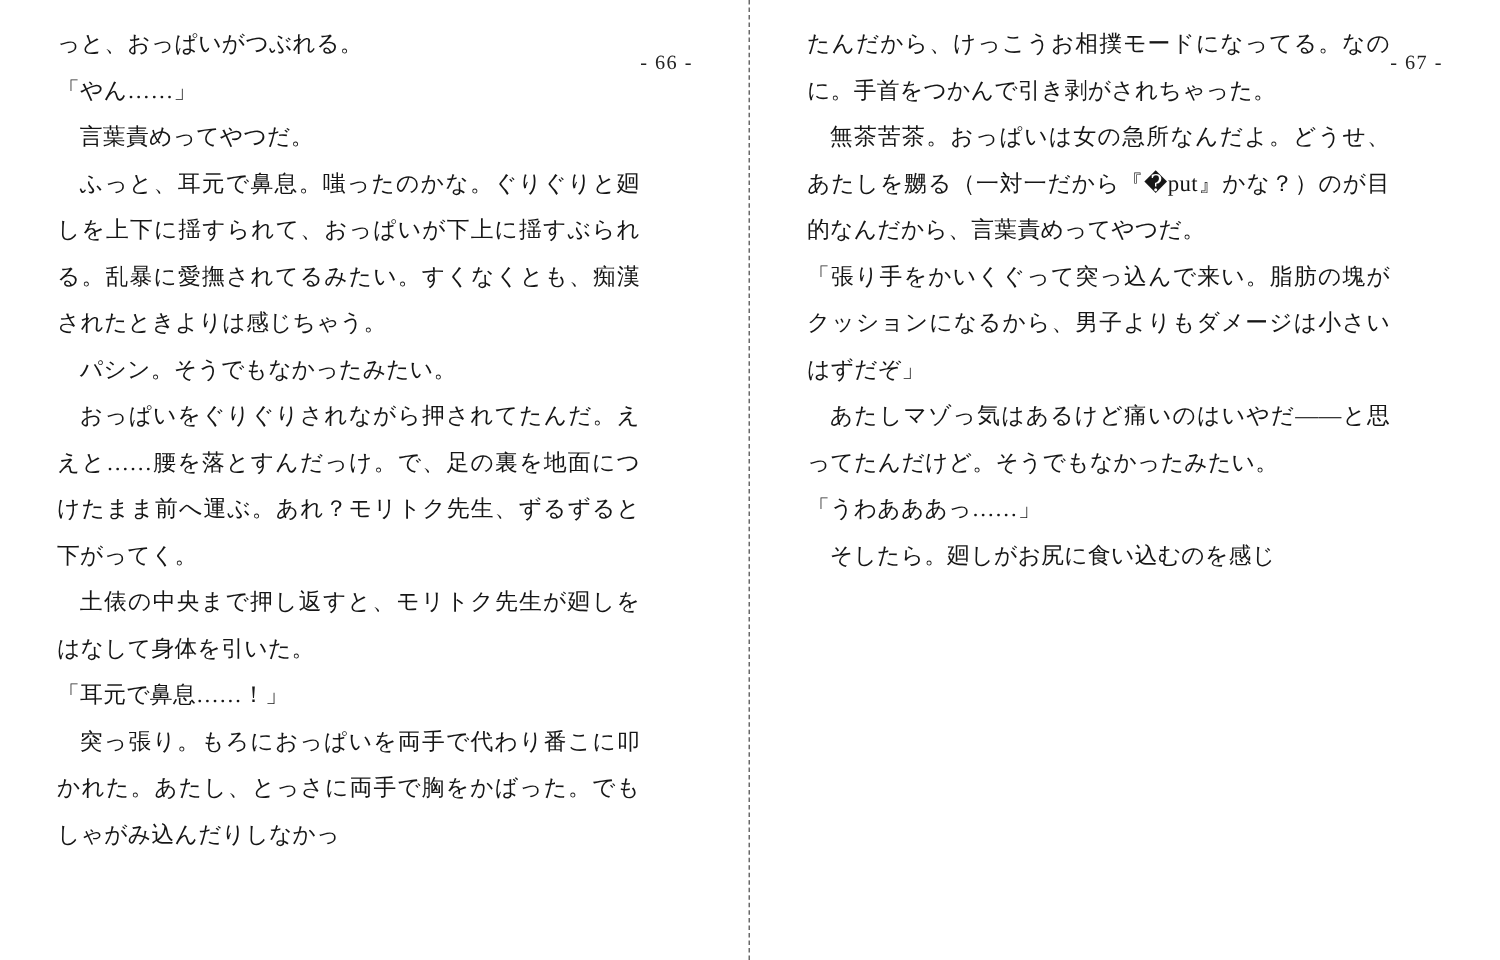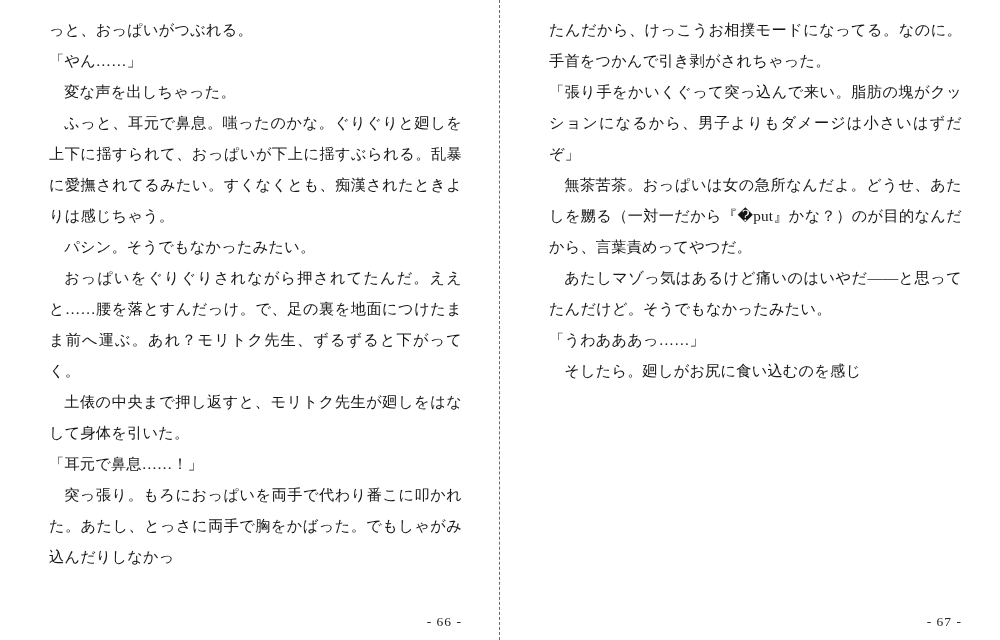--- a/index.html
+++ b/index.html
@@ -20,23 +20,22 @@
     height: 640px;
     display: flex;
     flex-direction: row;
     box-sizing: border-box;
   }
   .page {
     position: relative;
     width: 500px;
     height: 640px;
     box-sizing: border-box;
-    padding: 14px 38px 0 49px;
+    padding: 14px 38px 0 38px;
     display: flex;
-    flex-direction: column;
   }
   .gutter {
     position: absolute;
     left: 499px;
     top: 0;
     width: 0;
     height: 640px;
     border-left: 1px dashed #6a6a6a;
   }
   .text-body {
@@ -66,38 +65,38 @@
 </style>
 </head>
 <body>
 
 <div class="spread">
 
   <div class="page">
     <div class="text-body">
       <p class="para">っと、おっぱいがつぶれる。</p>
       <p class="para">「やん……」</p>
-      <p class="para indent">変な声を出しちゃった。</p>
+      <p class="para indent">言葉責めってやつだ。</p>
       <p class="para indent">ふっと、耳元で鼻息。嗤ったのかな。ぐりぐりと廻しを上下に揺すられて、おっぱいが下上に揺すぶられる。乱暴に愛撫されてるみたい。すくなくとも、痴漢されたときよりは感じちゃう。</p>
       <p class="para indent">パシン。そうでもなかったみたい。</p>
       <p class="para indent">おっぱいをぐりぐりされながら押されてたんだ。ええと……腰を落とすんだっけ。で、足の裏を地面につけたまま前へ運ぶ。あれ？モリトク先生、ずるずると下がってく。</p>
       <p class="para indent">土俵の中央まで押し返すと、モリトク先生が廻しをはなして身体を引いた。</p>
       <p class="para">「耳元で鼻息……！」</p>
       <p class="para indent">突っ張り。もろにおっぱいを両手で代わり番こに叩かれた。あたし、とっさに両手で胸をかばった。でもしゃがみ込んだりしなかっ</p>
     </div>
     <div class="page-number">- 66 -</div>
   </div>
 
   <div class="gutter"></div>
 
   <div class="page">
     <div class="text-body">
       <p class="para">たんだから、けっこうお相撲モードになってる。なのに。手首をつかんで引き剥がされちゃった。</p>
+      <p class="para indent">無茶苦茶。おっぱいは女の急所なんだよ。どうせ、あたしを嬲る（一対一だから『�put』かな？）のが目的なんだから、言葉責めってやつだ。</p>
       <p class="para">「張り手をかいくぐって突っ込んで来い。脂肪の塊がクッションになるから、男子よりもダメージは小さいはずだぞ」</p>
-      <p class="para indent">無茶苦茶。おっぱいは女の急所なんだよ。どうせ、あたしを嬲る（一対一だから『�put』かな？）のが目的なんだから、言葉責めってやつだ。</p>
       <p class="para indent">あたしマゾっ気はあるけど痛いのはいやだ――と思ってたんだけど。そうでもなかったみたい。</p>
       <p class="para">「うわあああっ……」</p>
       <p class="para indent">そしたら。廻しがお尻に食い込むのを感じ</p>
     </div>
     <div class="page-number">- 67 -</div>
   </div>
 
 </div>
 
 </body></html>

